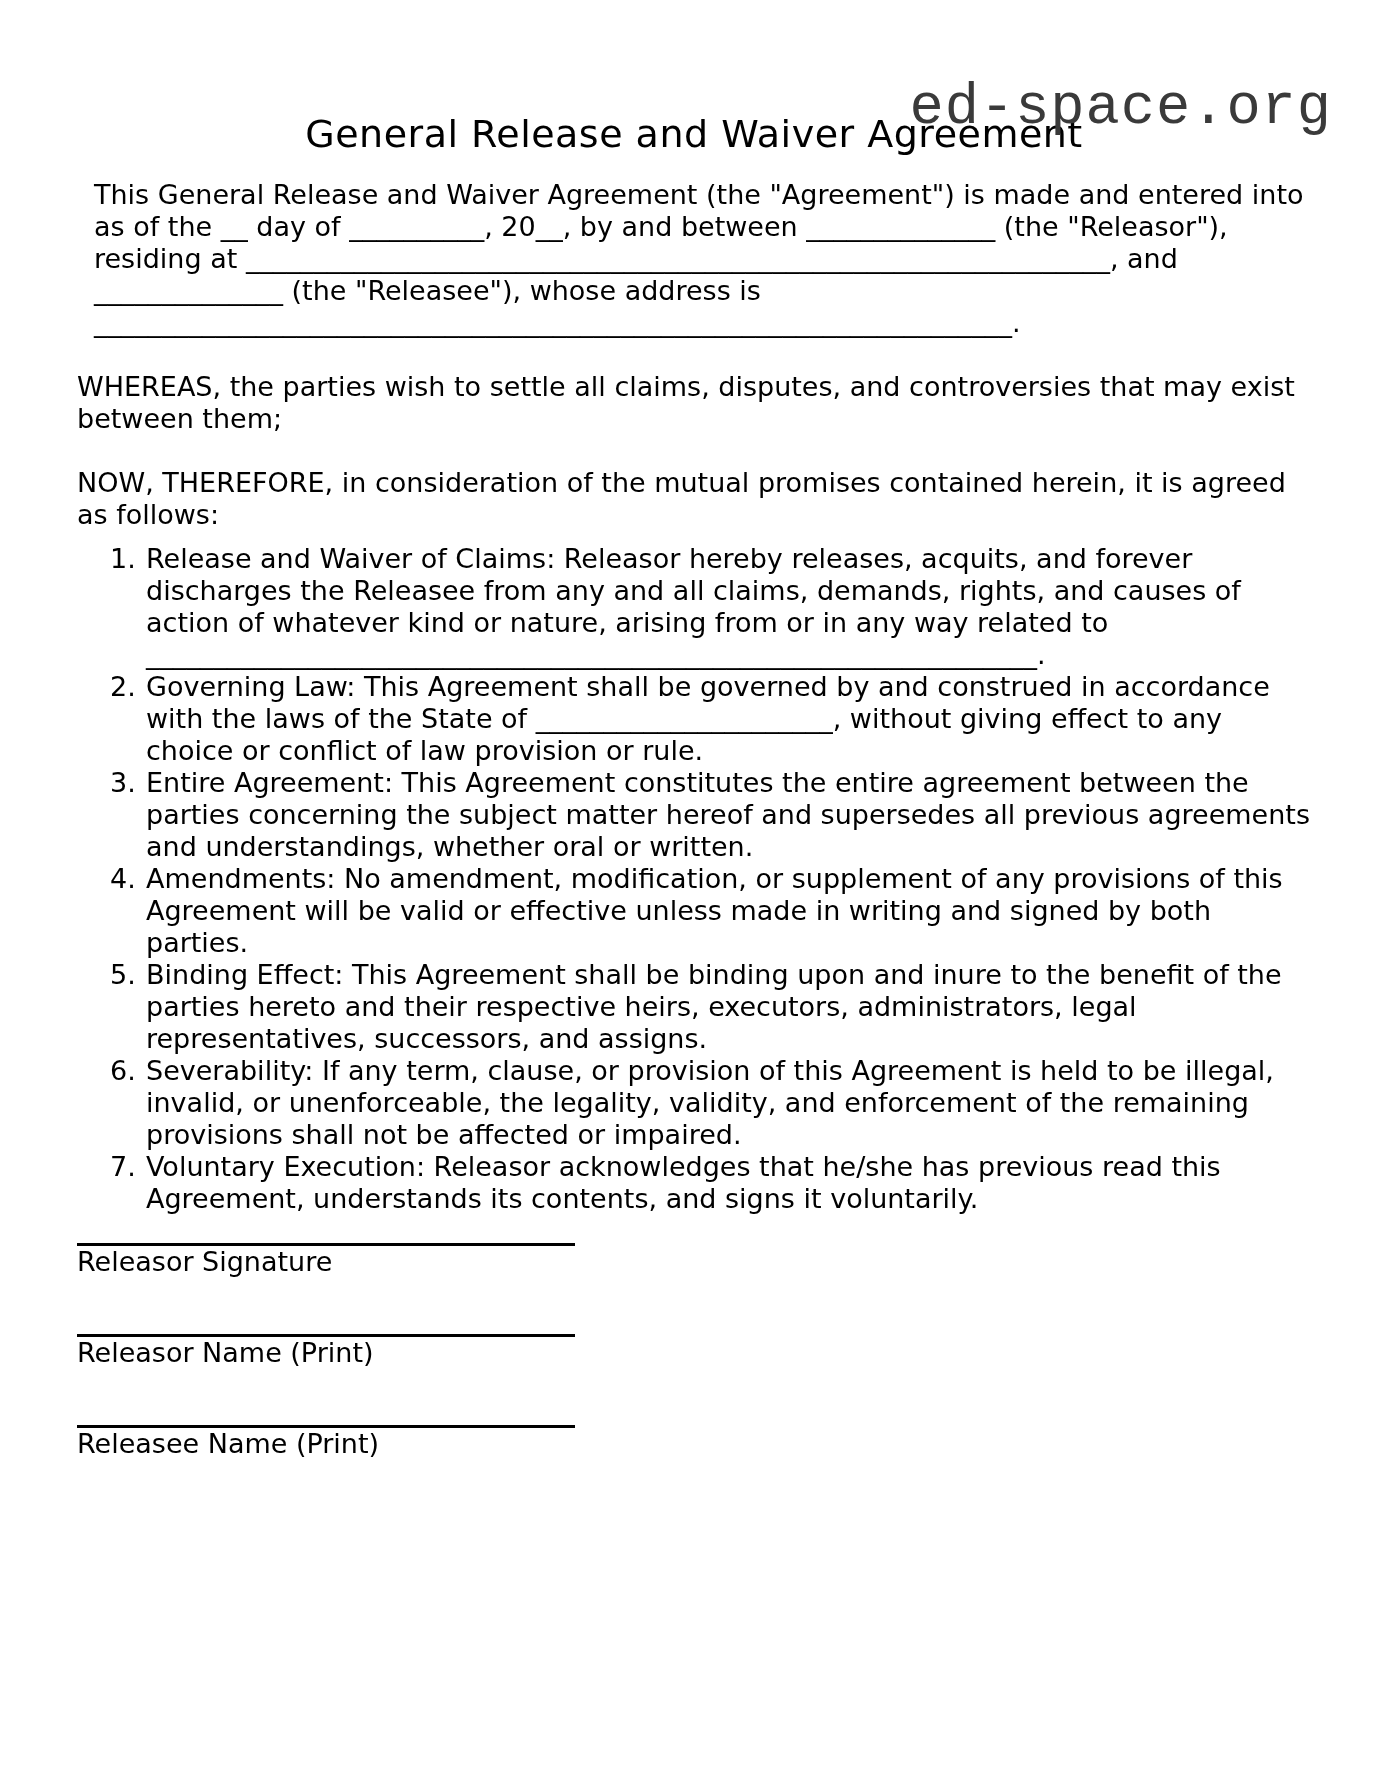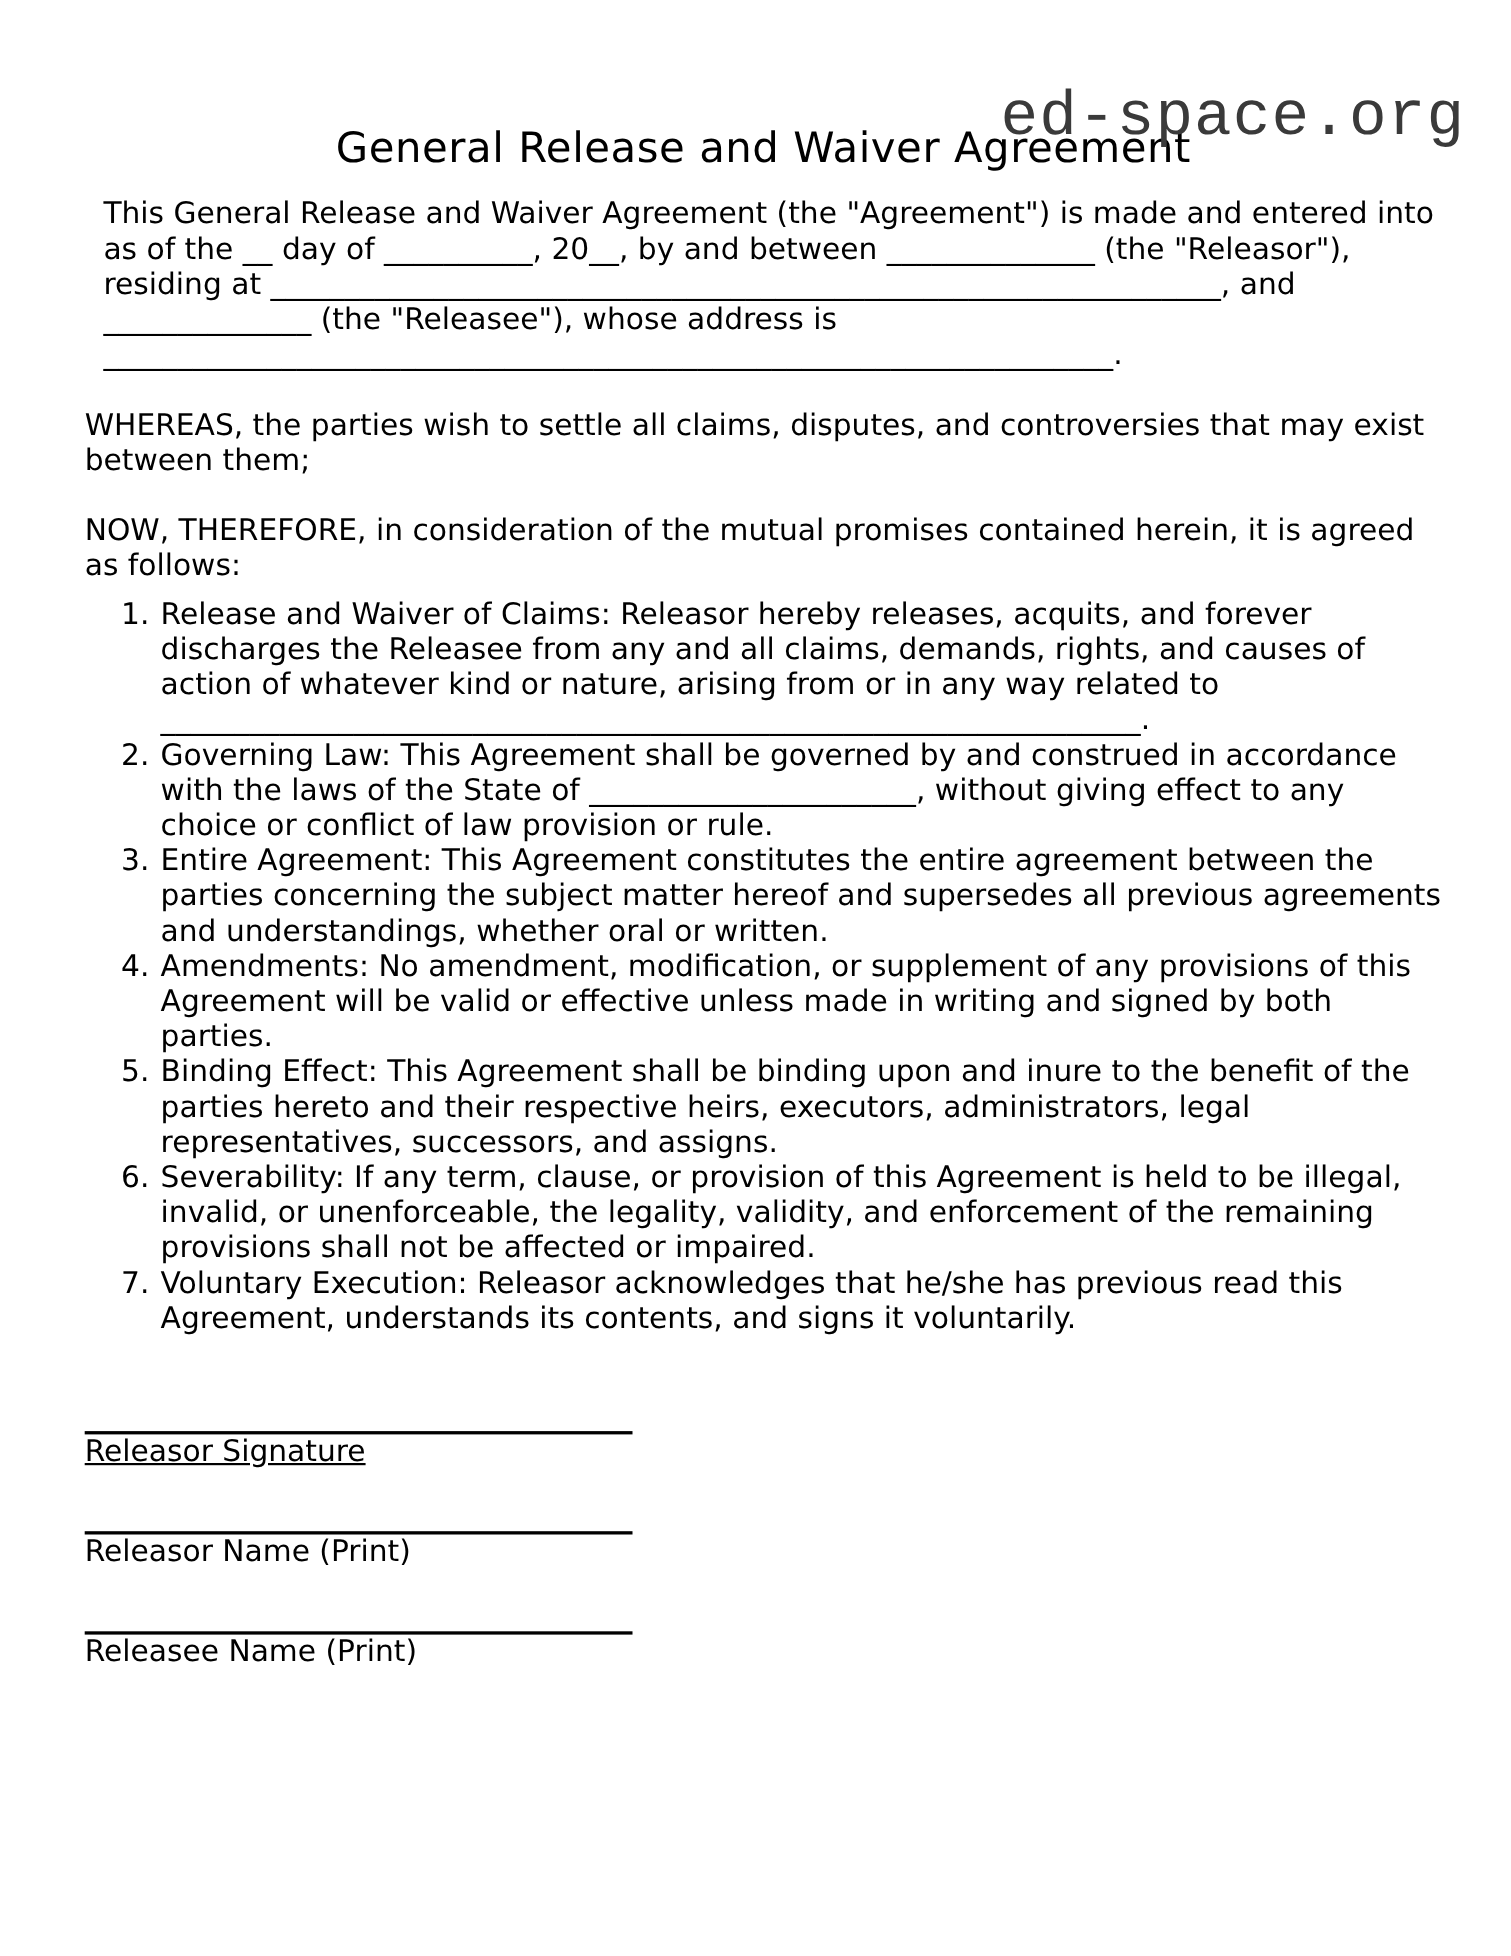--- a/index.html
+++ b/index.html
@@ -65,22 +65,21 @@
   .b {
     font-weight: normal;
   }
   p.witness {
     margin-top: 16px;
   }
   .sig {
     margin-top: 56px;
   }
   .sig.first {
-    margin-top: 86px;
-    text-decoration: underline;
+    margin-top: 28px;
   }
   .sig-line {
     width: 498px;
     height: 3px;
     background: #000000;
   }
   .sig-label {
     margin: 0;
   }
 </style>

